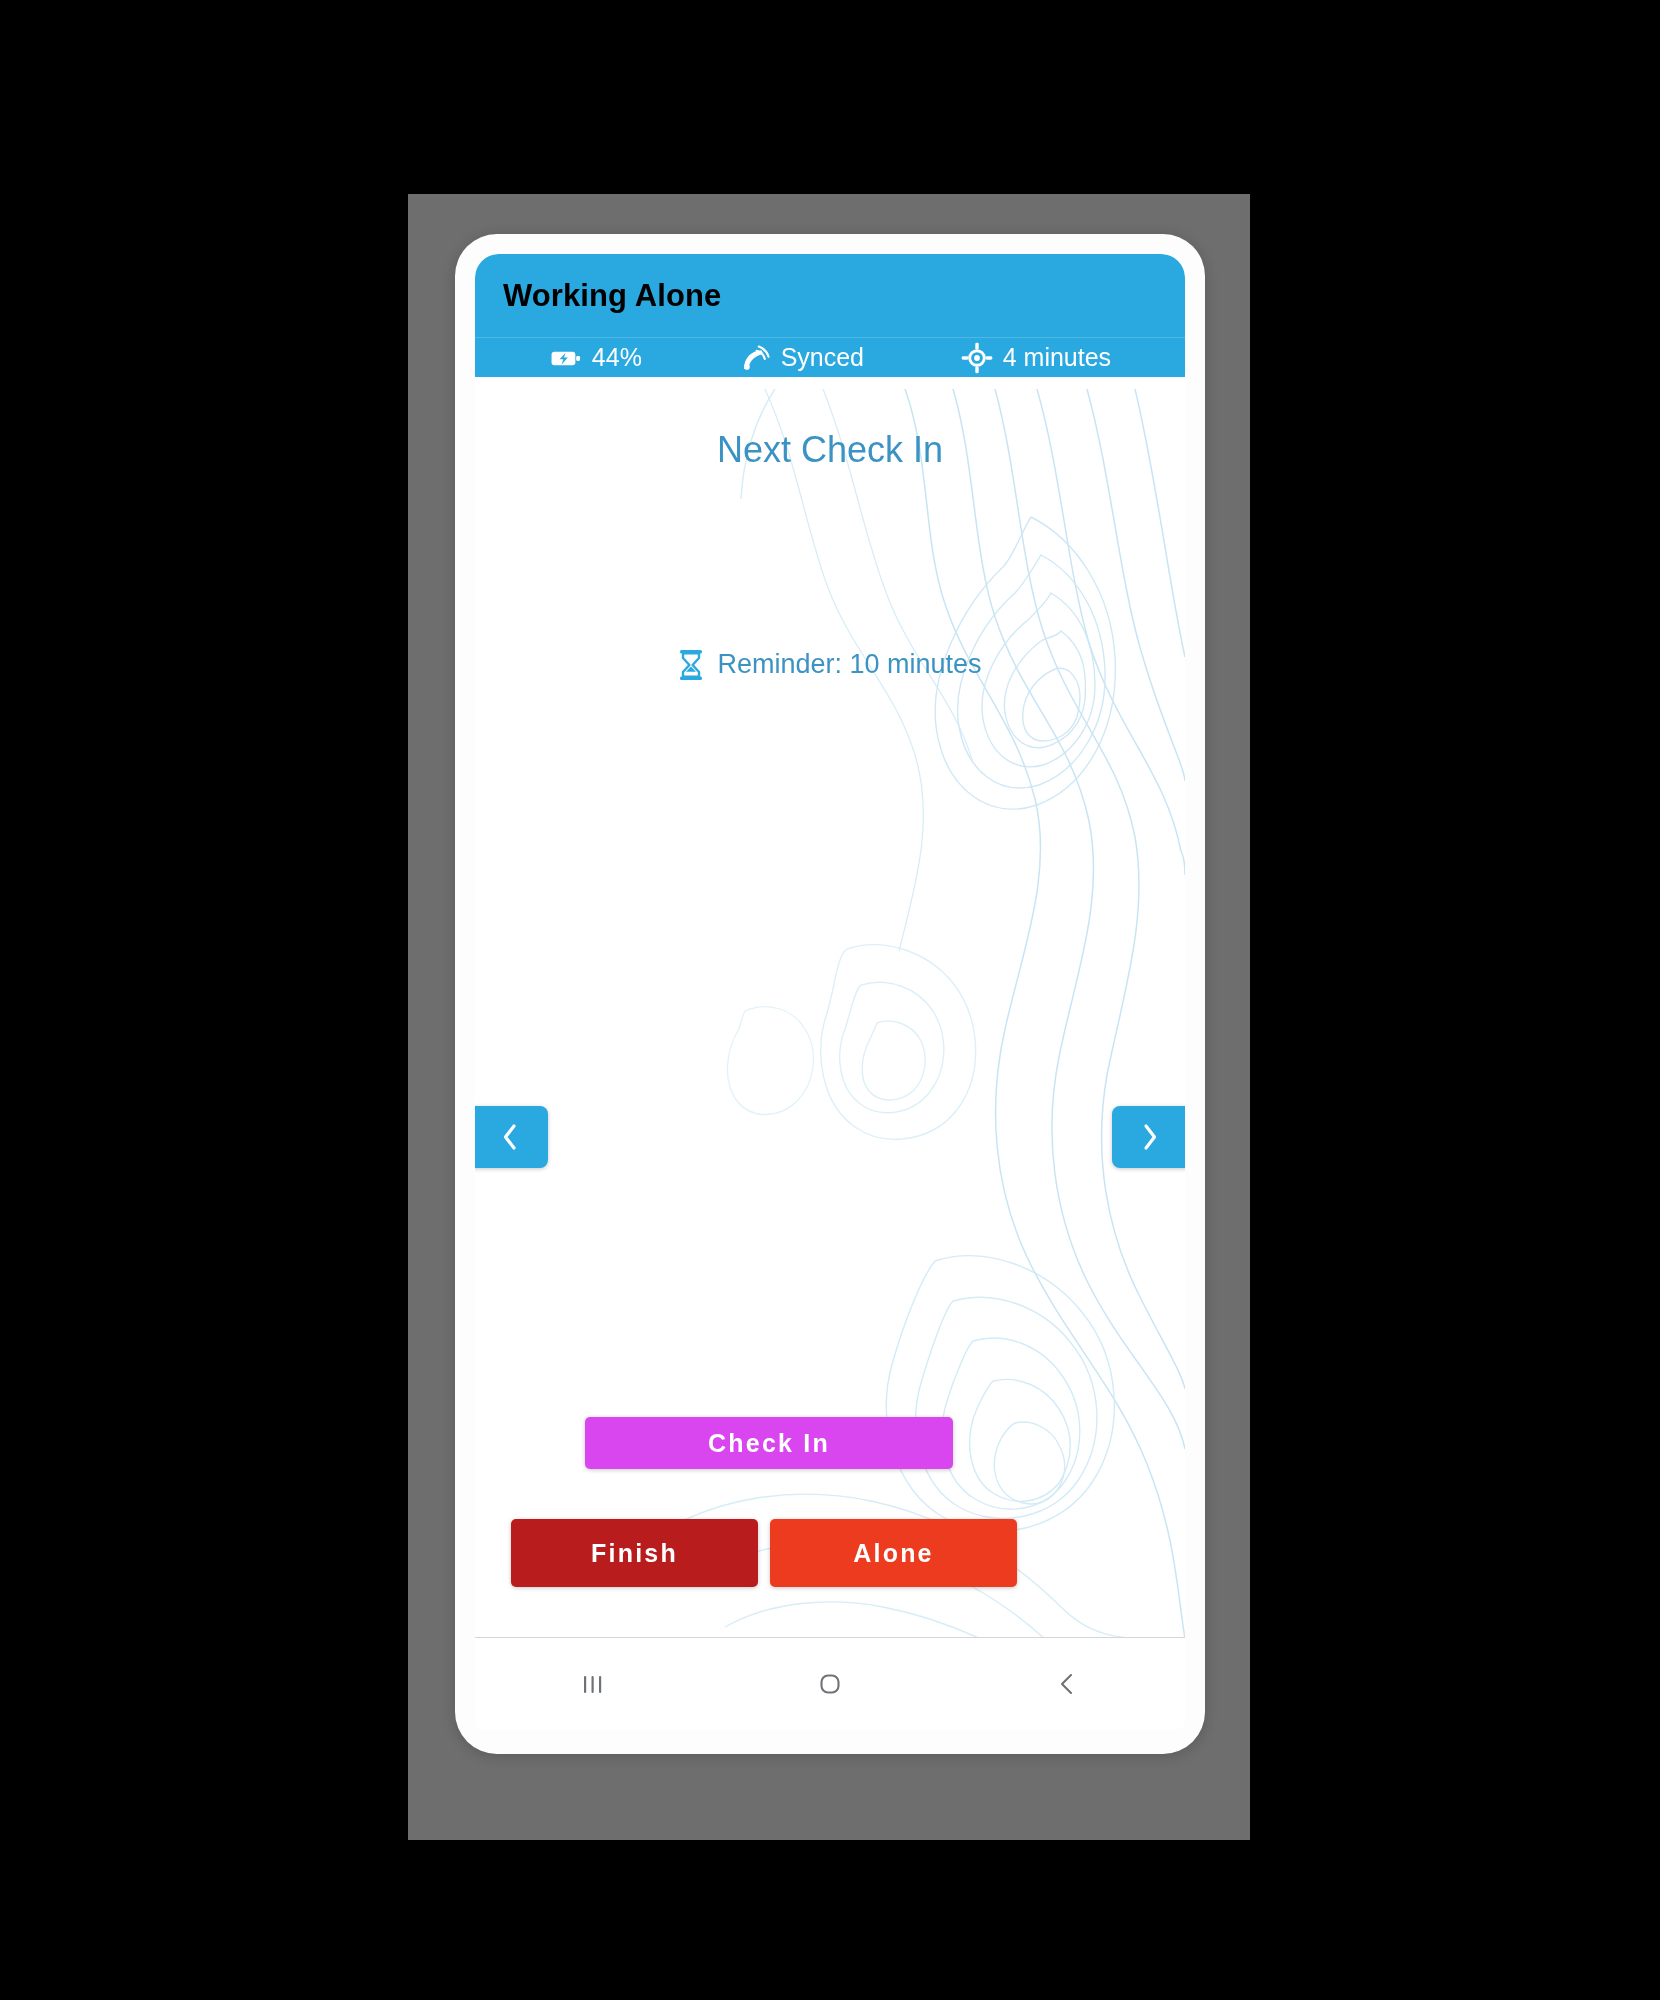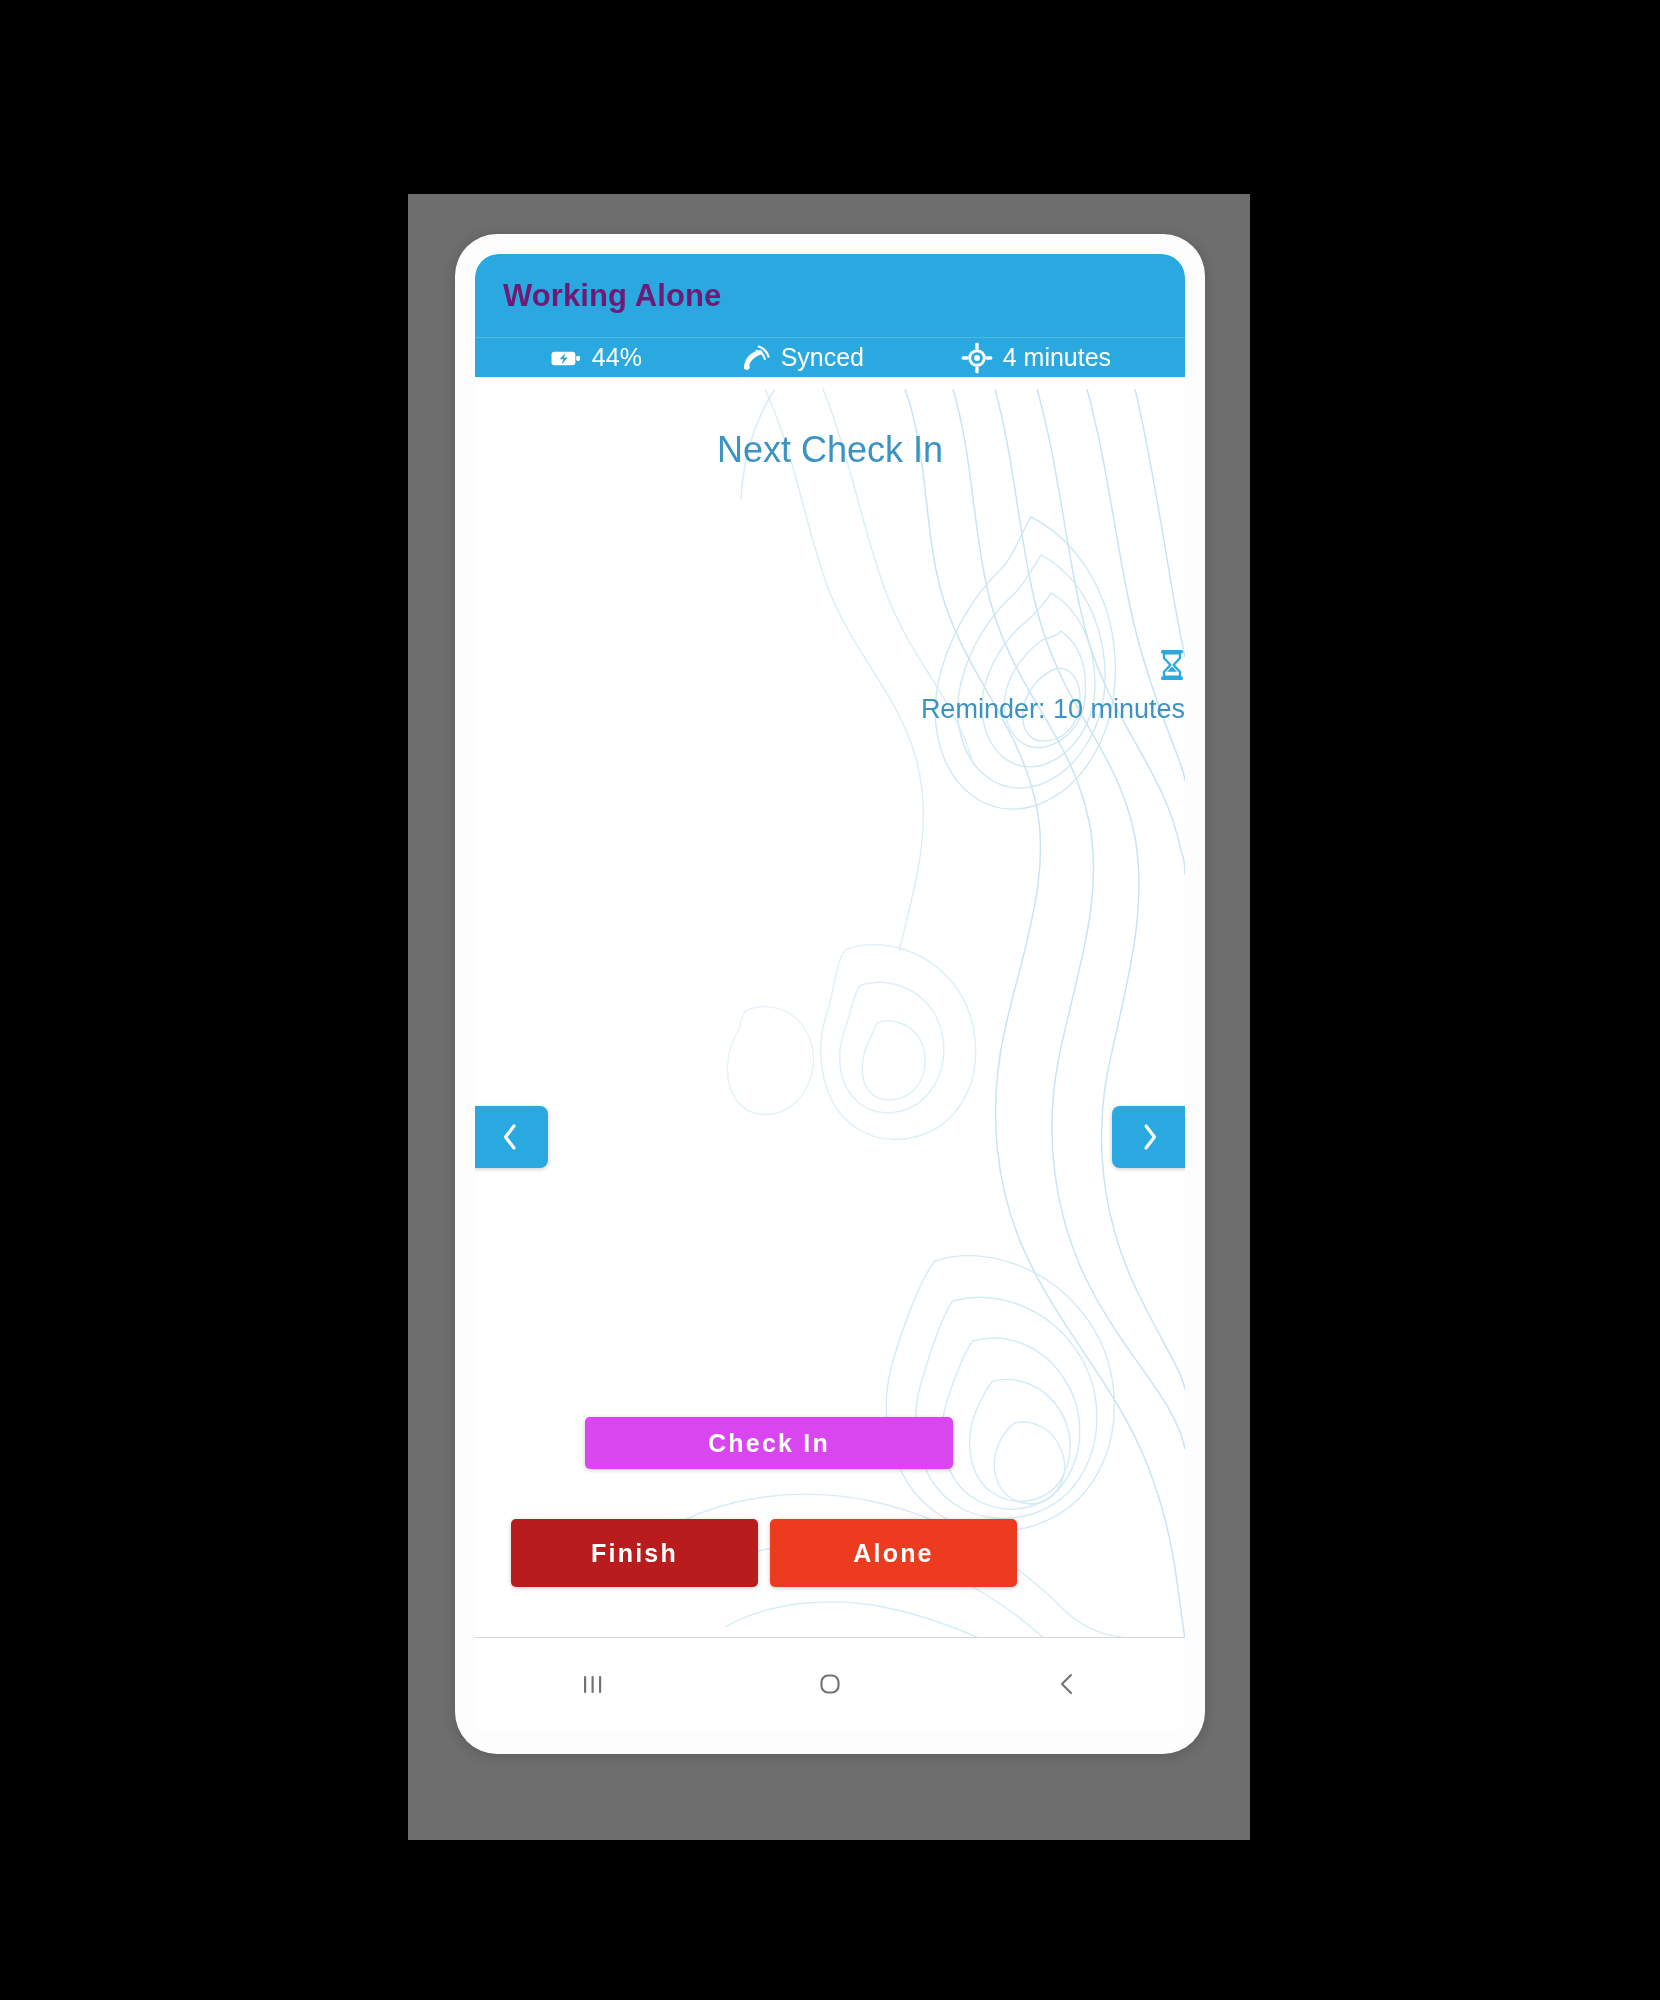--- a/index.html
+++ b/index.html
@@ -25,21 +25,21 @@
     border-radius:24px 24px 10px 10px;
   }
 
   
   .app-header{
     position:absolute;left:0;top:0;width:100%;height:83px;
     background:#2aa9e0;border-radius:22px 22px 0 0;
     display:flex;align-items:center;
   }
   .app-title{
-    color:#701a75;font-size:31px;font-weight:600;letter-spacing:.1px;
+    color:#000000;font-size:31px;font-weight:600;letter-spacing:.1px;
     margin-left:28px;
   }
 
   
   .status-strip{
     position:absolute;left:0;top:83px;width:100%;height:40px;
     background:#2aa9e0;
     border-top:1px solid rgba(255,255,255,0.17);
     display:flex;align-items:center;justify-content:space-around;
     padding:0 26px;box-sizing:border-box;
@@ -61,21 +61,21 @@
     position:absolute;top:40px;left:0;width:100%;text-align:center;
     color:#3b93c4;font-size:36px;font-weight:400;
   }
   .timer{
     position:absolute;top:93px;left:0;width:100%;text-align:center;
     color:#2a9ad4;font-size:128px;font-weight:300;letter-spacing:-1px;
     line-height:1.15;
   }
   .reminder{
     position:absolute;top:260px;left:0;width:100%;
-    display:flex;align-items:flex-end;justify-content:center;gap:13px;flex-direction:column;
+    display:flex;align-items:flex-start;justify-content:center;gap:13px;
   }
   .reminder .txt{color:#3b93c4;font-size:27px;font-weight:400;}
   .hourglass{width:26px;height:32px;display:block;flex:none;}
 
   
   .nav-arrow{
     position:absolute;top:717px;width:76px;height:62px;
     background:#2aa9e0;display:flex;align-items:center;justify-content:center;
     box-shadow:0 1px 4px rgba(0,0,0,0.22);
   }

